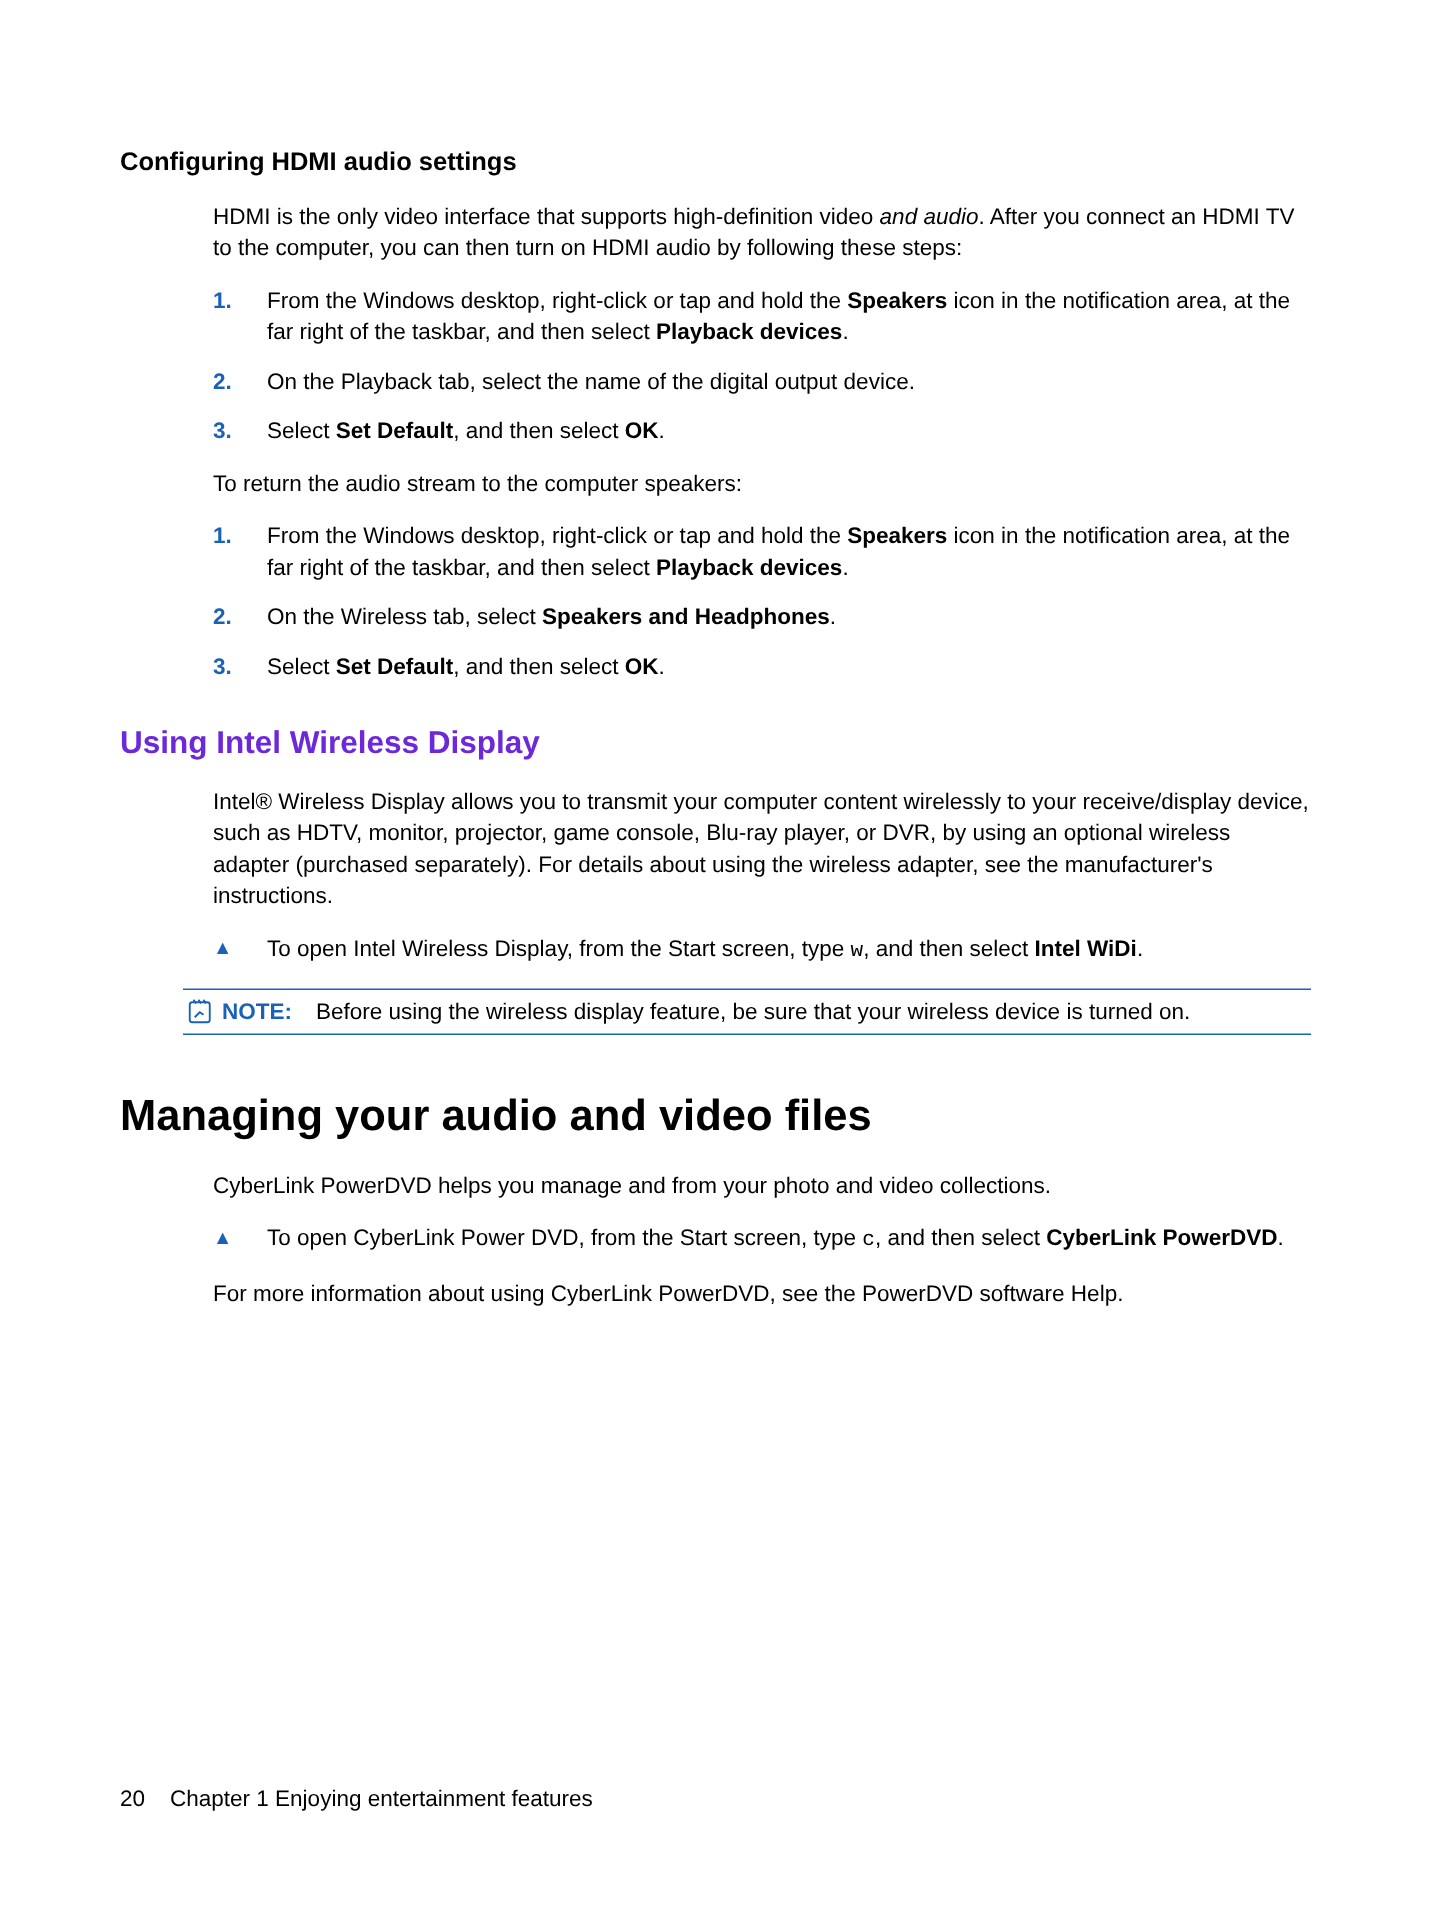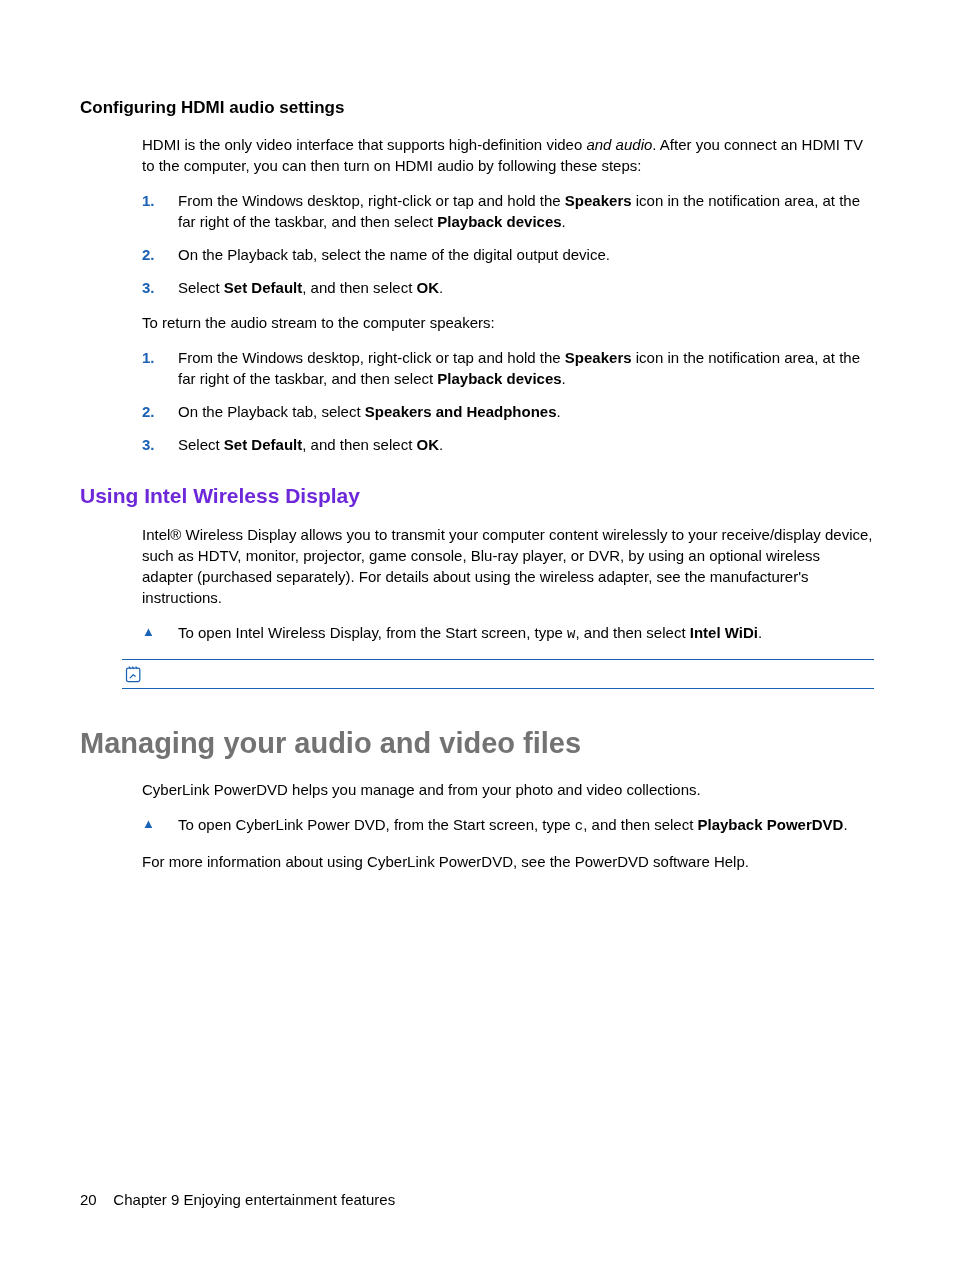--- a/index.html
+++ b/index.html
@@ -20,21 +20,21 @@
     font-size: 17px;
     margin-bottom: 14px;
   }
   .h2 {
     color: #6d28d9;
     font-weight: bold;
     font-size: 21px;
     margin: 26px 0 14px 0;
   }
   .h1 {
-    color: #737373;
+    color: #000000;
     font-weight: bold;
     font-size: 29px;
     margin: 34px 0 16px 0;
   }
   .para {
     margin: 0 0 14px 62px;
   }
   .list {
     margin: 0 0 14px 62px;
   }
@@ -111,21 +111,21 @@
 <div class="list">
   <div class="li">
     <div class="li-num">1.</div>
     <div class="li-body">
       <span>From the Windows desktop, right-click or tap and hold the </span><span class="bold">Speakers</span><span> icon in the notification area, at the far right of the taskbar, and then select </span><span class="bold">Playback devices</span><span>.</span>
     </div>
   </div>
   <div class="li">
     <div class="li-num">2.</div>
     <div class="li-body">
-      <span>On the Playback tab, select </span><span class="bold">Speakers and Headphones</span><span>.</span>
+      <span>On the Wireless tab, select </span><span class="bold">Speakers and Headphones</span><span>.</span>
     </div>
   </div>
   <div class="li">
     <div class="li-num">3.</div>
     <div class="li-body">
       <span>Select </span><span class="bold">Set Default</span><span>, and then select </span><span class="bold">OK</span><span>.</span>
     </div>
   </div>
 </div>
 
@@ -141,32 +141,35 @@
     </div>
   </div>
 </div>
 
 <div class="note-box">
   <svg class="note-icon" viewBox="0 0 24 24">
     <rect x="3" y="5" width="16" height="16" rx="2" fill="none" stroke="#1a62b6" stroke-width="1.5"></rect>
     <path d="M6 3l2 3M10 3l2 3M14 3l2 3" stroke="#1a62b6" stroke-width="1.5" fill="none"></path>
     <path d="M7 17l4-4 3 2" stroke="#1a62b6" stroke-width="1.5" fill="none"></path>
   </svg>
+  <div>
+    <span class="note-label">NOTE:</span><span>Before using the wireless display feature, be sure that your wireless device is turned on.</span>
+  </div>
 </div>
 
 <div class="h1">Managing your audio and video files</div>
 
 <p class="para">CyberLink PowerDVD helps you manage and from your photo and video collections.</p>
 
 <div class="list">
   <div class="li">
     <div class="li-triangle">▲</div>
     <div class="li-body">
-      <span>To open CyberLink Power DVD, from the Start screen, type </span><span class="mono">c</span><span>, and then select </span><span class="bold">Playback PowerDVD</span><span>.</span>
+      <span>To open CyberLink Power DVD, from the Start screen, type </span><span class="mono">c</span><span>, and then select </span><span class="bold">CyberLink PowerDVD</span><span>.</span>
     </div>
   </div>
 </div>
 
 <p class="para">For more information about using CyberLink PowerDVD, see the PowerDVD software Help.</p>
 
 <div class="footer">
-  <span>20</span>&nbsp;&nbsp;&nbsp;&nbsp;<span>Chapter 9   Enjoying entertainment features</span>
+  <span>20</span>&nbsp;&nbsp;&nbsp;&nbsp;<span>Chapter 1   Enjoying entertainment features</span>
 </div>
 
 </body></html>

